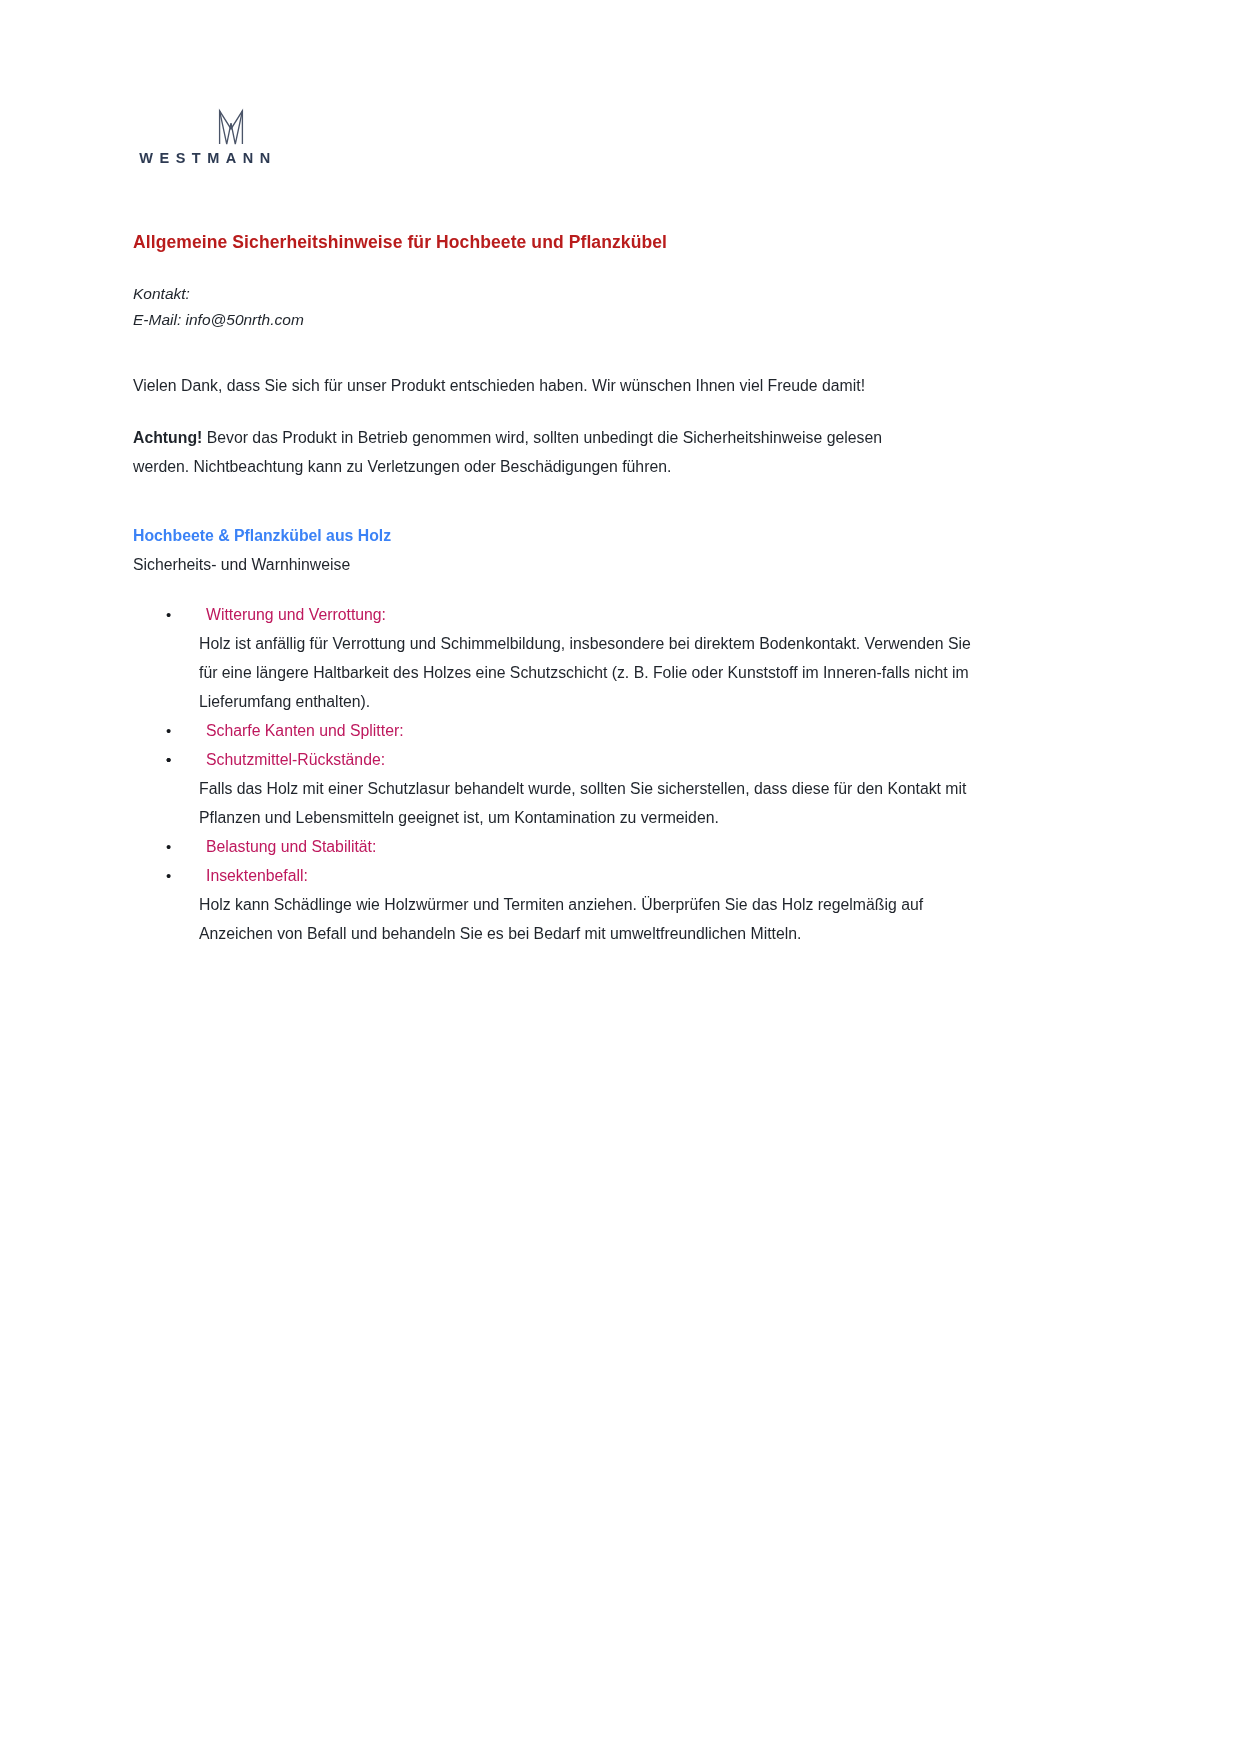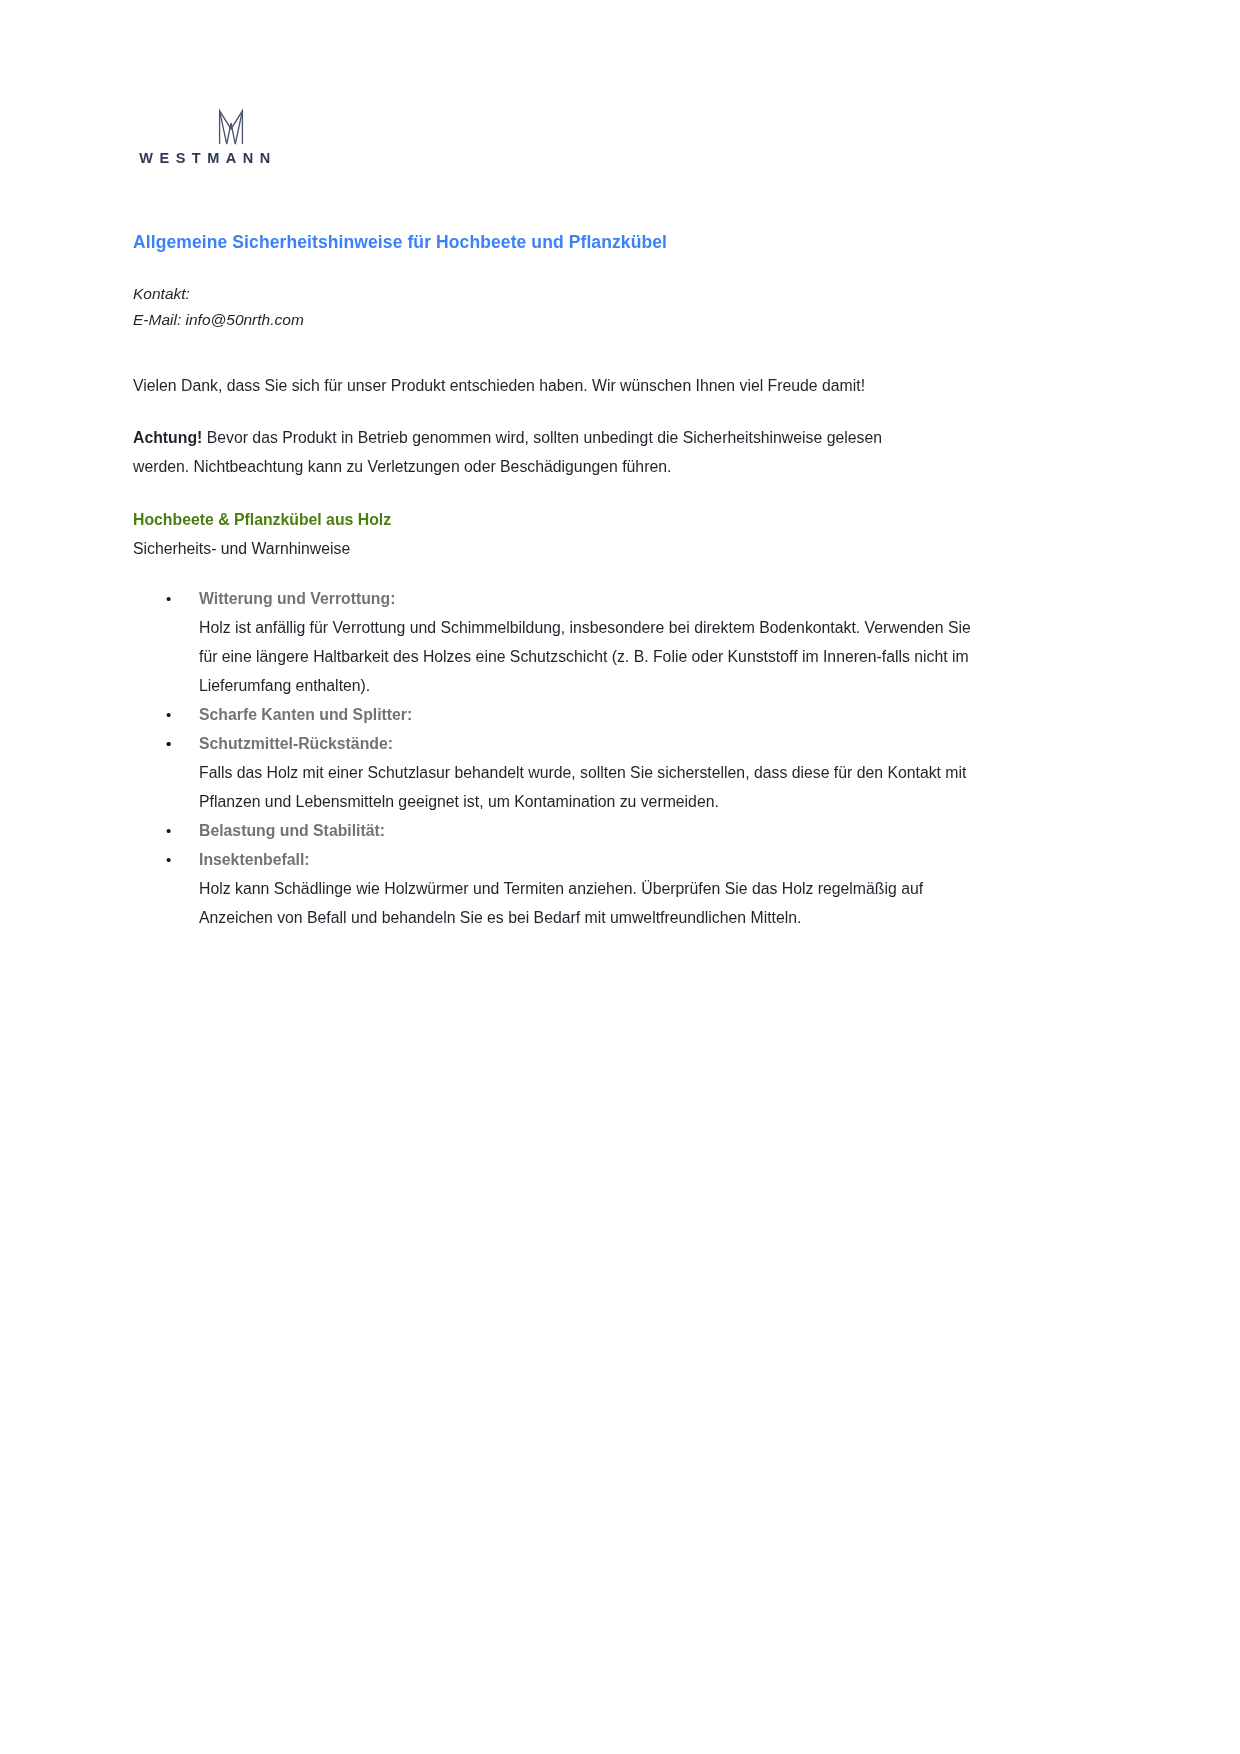--- a/index.html
+++ b/index.html
@@ -41,42 +41,42 @@
     font-weight:700;
     letter-spacing:6.5px;
     color:#2d3a52;
     white-space:nowrap;
   }
   
   .doc-title{
     margin:66px 0 0 0;
     font-size:17.5px;
     font-weight:700;
-    color:#3b82f6;
+    color:#b91c1c;
     letter-spacing:0.1px;
   }
   .contact{
     margin-top:28px;
     font-size:15.5px;
     line-height:26px;
     font-style:italic;
   }
   .para{
     font-size:15.8px;
     line-height:29px;
   }
   .intro{ margin-top:38px; max-width:820px; }
   .warning{ margin-top:23px; max-width:760px; }
   .warning .warn-label{ font-weight:700; }
   .section-head{
-    margin-top:24px;
+    margin-top:40px;
     font-size:15.8px;
     font-weight:700;
     line-height:29px;
-    color:#4d7c0f;
+    color:#3b82f6;
   }
   .section-sub{
     font-size:15.8px;
     line-height:29px;
   }
   
   ul.safety-list{
     list-style:none;
     margin:21px 0 0 0;
     padding:0;
@@ -92,22 +92,23 @@
   ul.safety-list li .marker{
     position:absolute;
     left:33px;
     top:0;
     font-size:15px;
     line-height:29px;
     color:#15181d;
   }
   .b-title{
     display:block;
-    font-weight:700;
-    color:#737373;
+    font-weight:400;
+    color:#be185d;
+    margin-left:7px;
   }
   .b-text{
     max-width:786px;
   }
 </style>
 </head>
 <body>
 
 <div class="page">
   <div class="content">

